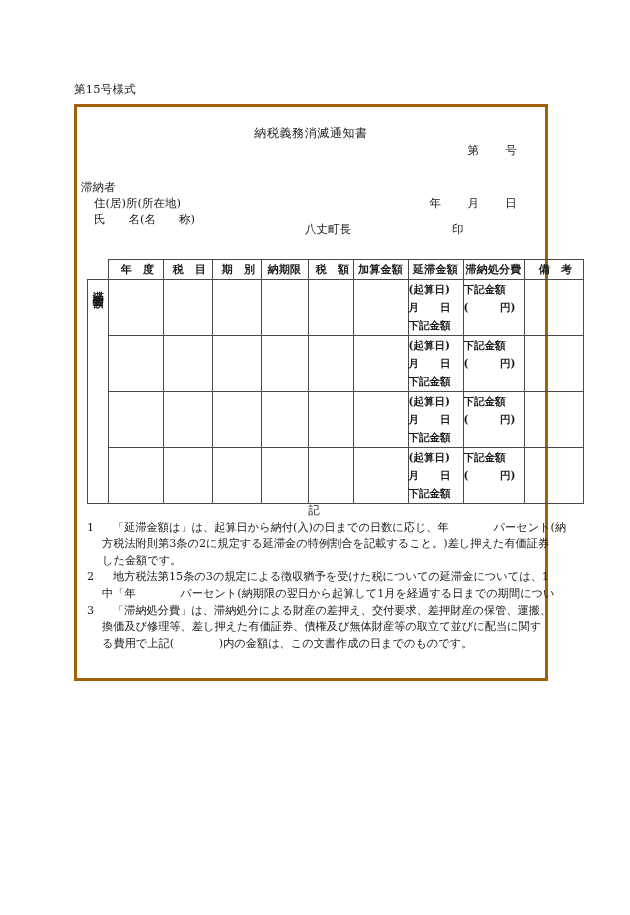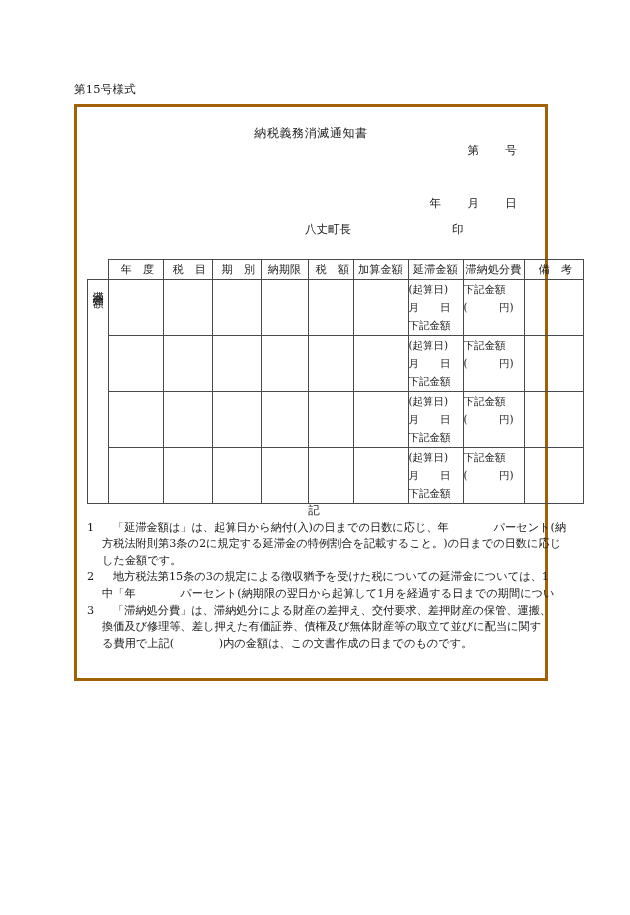--- a/index.html
+++ b/index.html
@@ -124,21 +124,21 @@
   table.main-tbl {
     border-collapse: collapse;
     width: 454px;
     margin-left: 10px;
     table-layout: fixed;
     font-size: 11px;
   }
   table.main-tbl td, table.main-tbl th {
     border: 1px solid #4a4a4a;
     padding: 0;
-    font-weight: normal;
+    font-weight: bold;
     vertical-align: top;
   }
   table.main-tbl th {
     height: 19px;
     line-height: 19px;
     text-align: center;
     font-size: 11px;
     letter-spacing: 0.2px;
     white-space: nowrap;
   }
@@ -210,20 +210,27 @@
     <div class="title">納税義務消滅通知書</div>
 
     <div class="doc-number">
       <span>第</span><span class="gap-s"></span><span>号</span>
     </div>
 
     <div class="doc-date">
       <span>年</span><span class="gap-s"></span><span>月</span><span class="gap-s"></span><span>日</span>
     </div>
 
+    <div class="payer-block">
+      <div class="ln">滞納者</div>
+      <div class="ln indent">住(居)所(所在地)</div>
+      <div class="ln indent">
+        <span>氏</span><span class="sp3"></span><span>名(名</span><span class="sp3"></span><span>称)</span>
+      </div>
+    </div>
 
     <div class="issuer-row">
       <span class="issuer-name">八丈町長</span>
       <span class="issuer-seal">印</span>
     </div>
 
 
     <div class="tbl-wrap">
       <table class="main-tbl">
         <tbody>
@@ -322,21 +329,21 @@
         </table>
     </div>
 
     <div class="notes">
       <div class="notes-head">記</div>
 
       <div class="note">
         <span class="note-num">1</span>
         <span class="note-body">
           <span class="l i1">「延滞金額は」は、起算日から納付(入)の日までの日数に応じ、年　　　　パーセント(納</span>
-          <span class="l">方税法附則第3条の2に規定する延滞金の特例割合を記載すること。)の日までの日数に応じ</span>
+          <span class="l">方税法附則第3条の2に規定する延滞金の特例割合を記載すること。)差し押えた有価証券</span>
           <span class="l">した金額です。</span>
         </span>
       </div>
 
       <div class="note">
         <span class="note-num">2</span>
         <span class="note-body">
           <span class="l i1">地方税法第15条の3の規定による徴収猶予を受けた税についての延滞金については、1</span>
           <span class="l">中「年　　　　パーセント(納期限の翌日から起算して1月を経過する日までの期間につい</span>
         </span>

